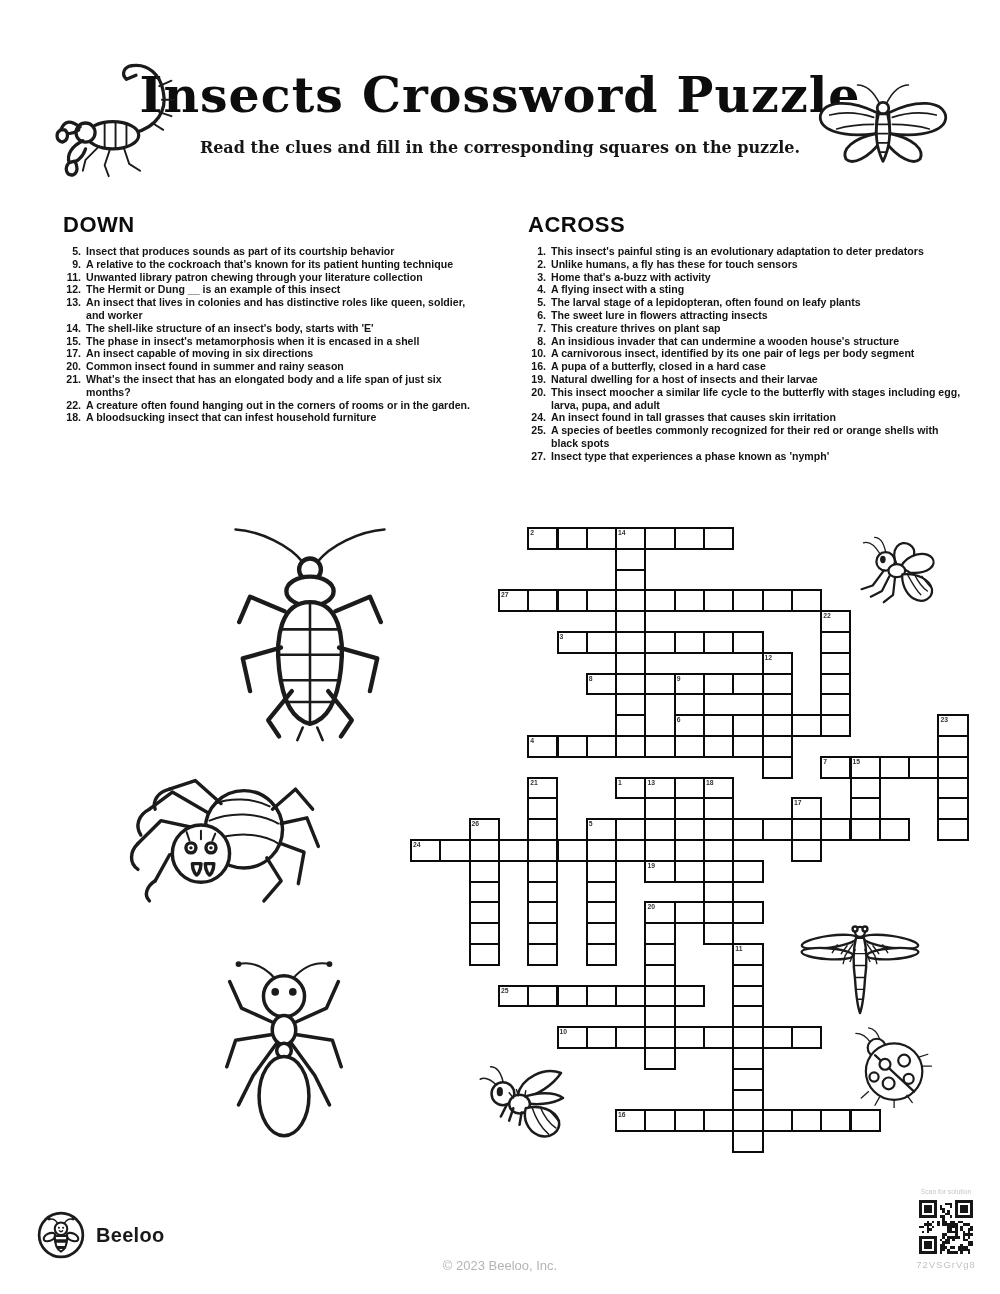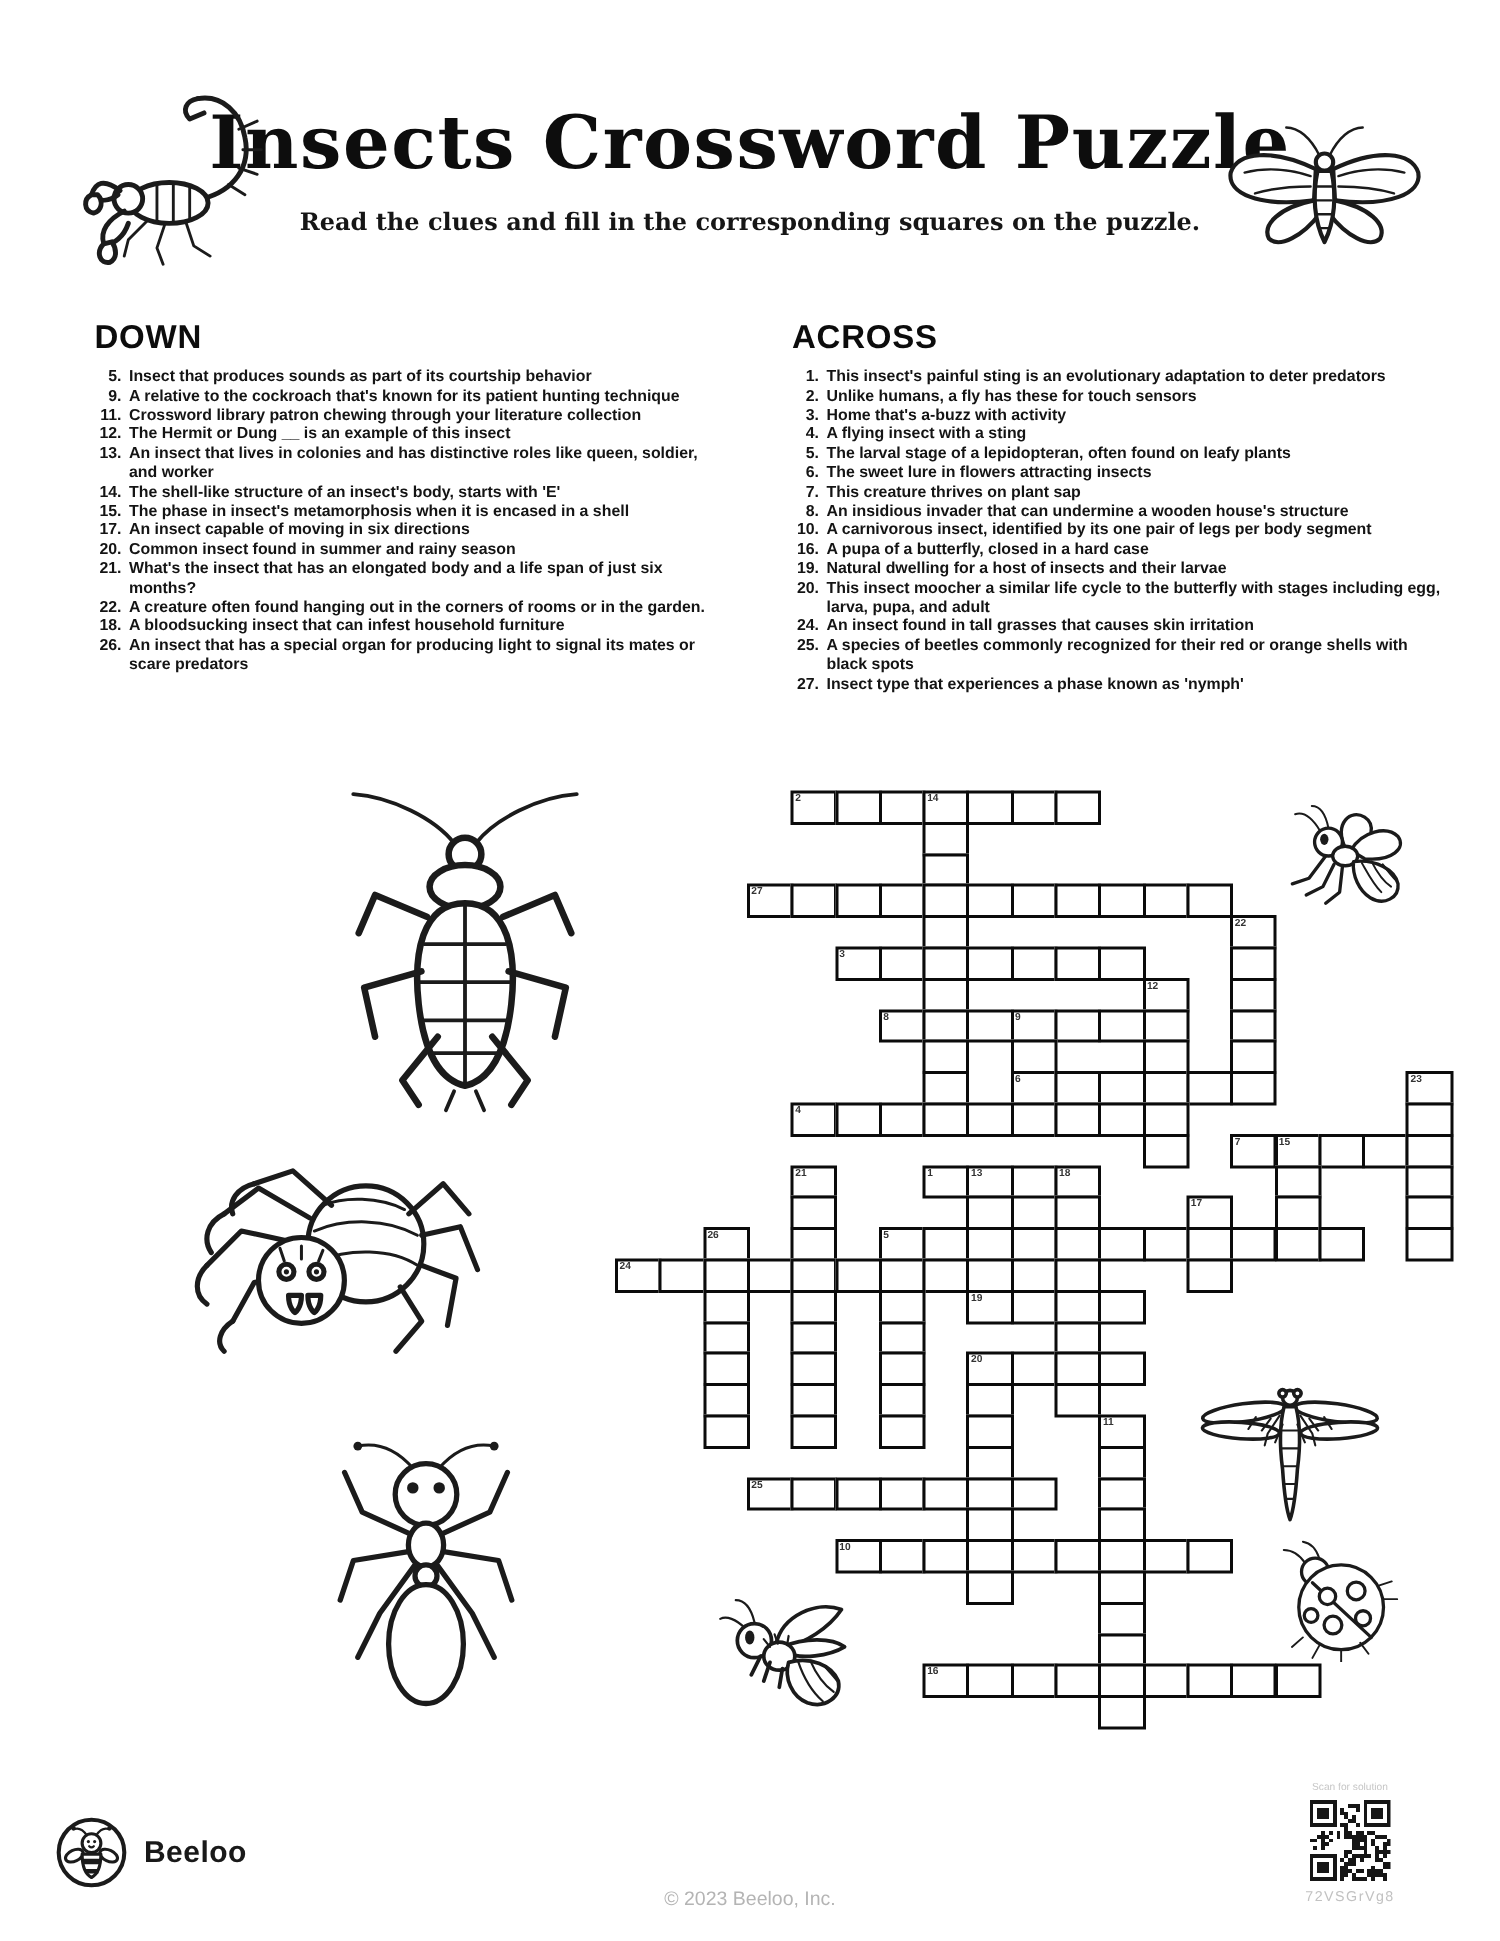--- a/index.html
+++ b/index.html
@@ -25,49 +25,48 @@
   .illo svg{display:block;width:100%;height:100%;}
   .ln{fill:none;stroke:#1b1b1b;stroke-width:2.4;stroke-linecap:round;stroke-linejoin:round;}
   .lnf{fill:#fff;stroke:#1b1b1b;stroke-width:2.4;stroke-linecap:round;stroke-linejoin:round;}
   .thin{stroke-width:1.4;}
   .blk{fill:#1b1b1b;stroke:none;}
   
   #brand{position:absolute;left:36px;top:1210px;display:flex;align-items:center;}
   #brand-name{font-size:20px;font-weight:bold;letter-spacing:.3px;color:#191919;margin-left:10px;}
   #copyright{position:absolute;left:0;top:1258px;width:1000px;text-align:center;
              font-size:13px;color:#b4b4b4;}
-  #qr-block{position:absolute;left:850px;top:1188px;width:100px;text-align:center;}
+  #qr-block{position:absolute;left:896px;top:1188px;width:100px;text-align:center;}
   #qr-caption{font-size:6.8px;color:#c6c6c6;margin-bottom:5px;}
   #qr-svg{width:54px;height:54px;margin:0 auto;display:block;}
   #qr-code-text{font-size:9.5px;color:#c2c2c2;letter-spacing:1px;margin-top:5px;}
 </style>
 </head>
 <body>
 
 <div id="page">
 
   <div class="title">Insects Crossword Puzzle</div>
   <div class="subtitle">Read the clues and fill in the corresponding squares on the puzzle.</div>
 
   <div id="down-col" class="clue-col">
     <div class="clue-heading">DOWN</div>
     <div id="down-list">
         <div class="clue"><span class="num">5.</span><span> Insect that produces sounds as part of its courtship behavior</span></div>
         <div class="clue"><span class="num">9.</span><span> A relative to the cockroach that's known for its patient hunting technique</span></div>
-        <div class="clue"><span class="num">11.</span><span> Crossword library patron chewing through your literature collection</span></div>
+        <div class="clue"><span class="num">11.</span><span> Unwanted library patron chewing through your literature collection</span></div>
         <div class="clue"><span class="num">12.</span><span> The Hermit or Dung __ is an example of this insect</span></div>
         <div class="clue"><span class="num">13.</span><span> An insect that lives in colonies and has distinctive roles like queen, soldier, and worker</span></div>
         <div class="clue"><span class="num">14.</span><span> The shell-like structure of an insect's body, starts with 'E'</span></div>
         <div class="clue"><span class="num">15.</span><span> The phase in insect's metamorphosis when it is encased in a shell</span></div>
         <div class="clue"><span class="num">17.</span><span> An insect capable of moving in six directions</span></div>
         <div class="clue"><span class="num">20.</span><span> Common insect found in summer and rainy season</span></div>
         <div class="clue"><span class="num">21.</span><span> What's the insect that has an elongated body and a life span of just six months?</span></div>
         <div class="clue"><span class="num">22.</span><span> A creature often found hanging out in the corners of rooms or in the garden.</span></div>
         <div class="clue"><span class="num">18.</span><span> A bloodsucking insect that can infest household furniture</span></div>
-        <div class="clue"><span class="num">26.</span><span> An insect that has a special organ for producing light to signal its mates or scare predators</span></div>
       </div>
   </div>
   <div id="across-col" class="clue-col">
     <div class="clue-heading">ACROSS</div>
     <div id="across-list">
         <div class="clue"><span class="num">1.</span><span> This insect's painful sting is an evolutionary adaptation to deter predators</span></div>
         <div class="clue"><span class="num">2.</span><span> Unlike humans, a fly has these for touch sensors</span></div>
         <div class="clue"><span class="num">3.</span><span> Home that's a-buzz with activity</span></div>
         <div class="clue"><span class="num">4.</span><span> A flying insect with a sting</span></div>
         <div class="clue"><span class="num">5.</span><span> The larval stage of a lepidopteran, often found on leafy plants</span></div>

